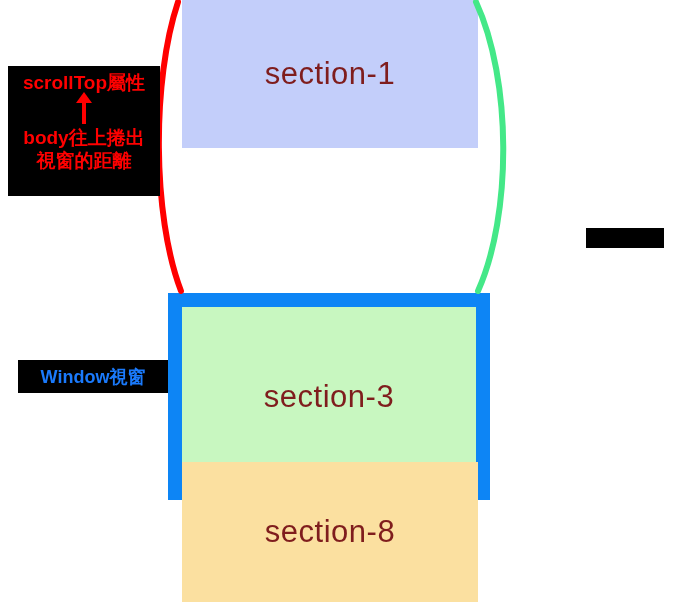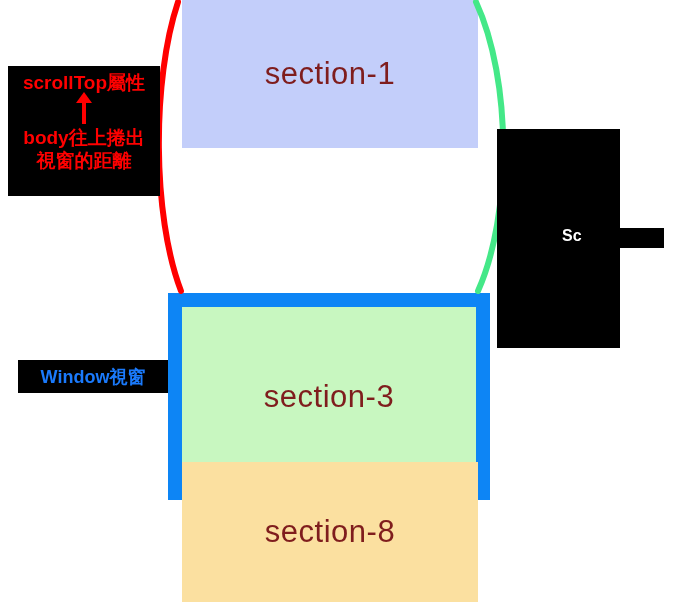--- a/index.html
+++ b/index.html
@@ -180,23 +180,20 @@
 
   <div class="section" id="sec4">
     <span>section-8</span>
   </div>
 
   <svg class="curve" viewBox="0 0 700 602">
     <path d="M 178 2 C 152 80, 152 215, 181 291" fill="none" stroke="#ff0000" stroke-width="6" stroke-linecap="round"></path>
     <path d="M 476 2 C 512 80, 512 215, 478 291" fill="none" stroke="#44e888" stroke-width="6" stroke-linecap="round"></path>
   </svg>
 
-  <div class="callout" id="note-right">
-    <span class="rtext">Sc</span>
-  </div>
   <div id="note-right-bar"></div>
 
   <div class="callout" id="note-window">
     <span class="wtext">Window視窗</span>
   </div>
 
   <div class="callout" id="note-scrolltop">
     <div class="line">scrollTop屬性</div>
     <div class="arrow-up">
       <span class="shaft"></span>

